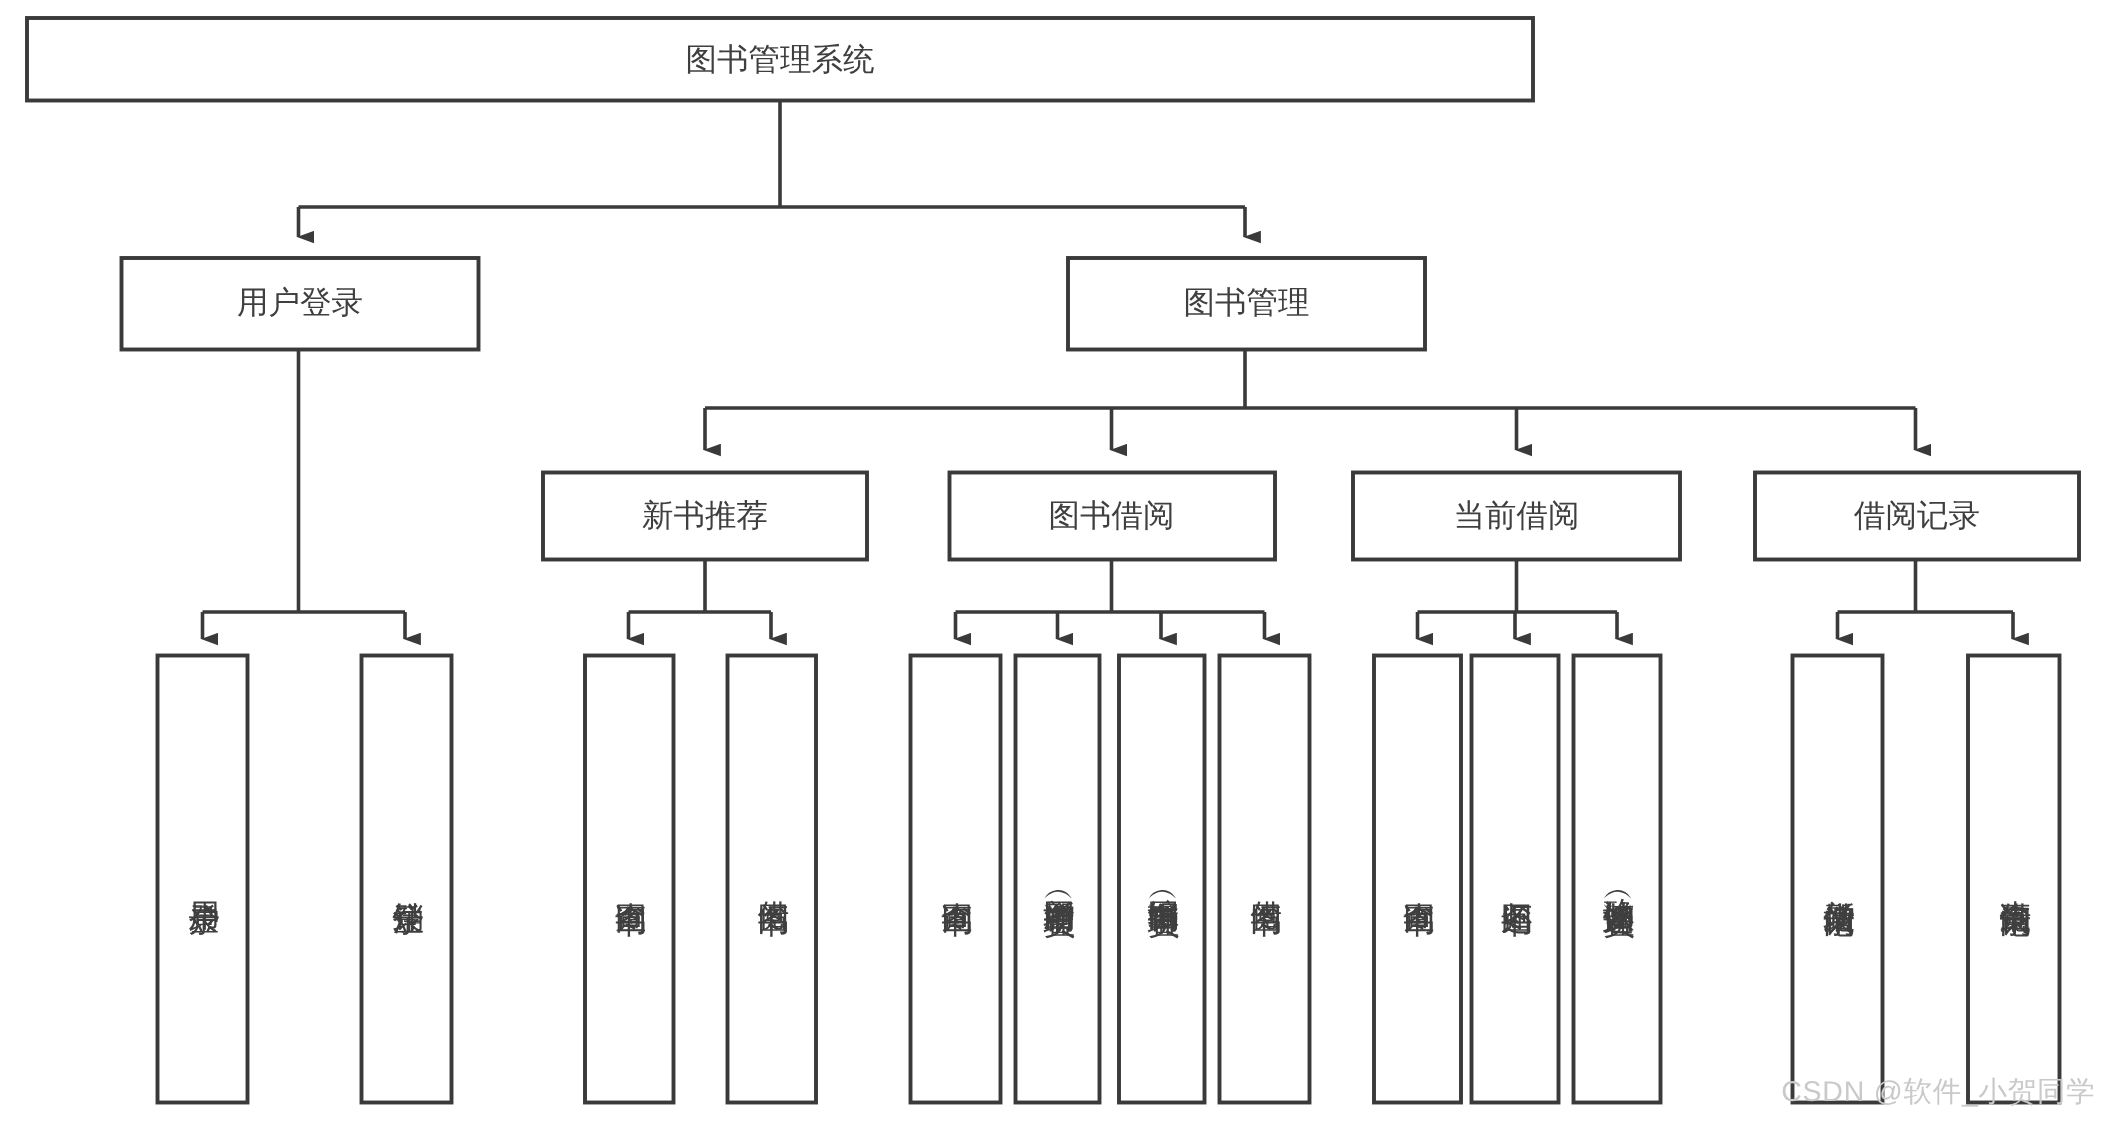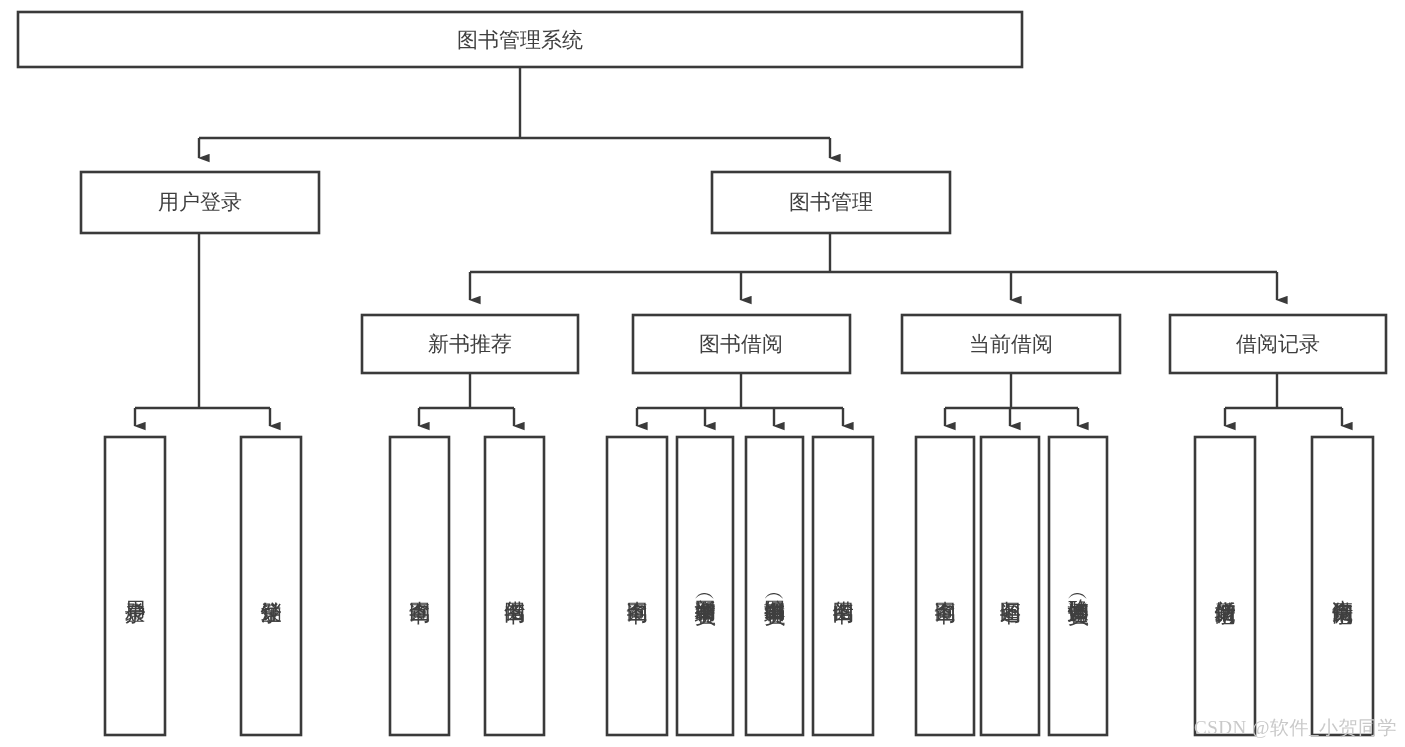--- a/index.html
+++ b/index.html
@@ -63,21 +63,21 @@
     width: 100%;
     height: 100%;
     display: flex;
     align-items: center;
     justify-content: center;
   }
   #watermark {
     position: absolute;
     right: 8px;
     bottom: 6px;
-    font-family: Liberation Serif, serif;
+    font-family: Liberation Sans, sans-serif;
     font-size: 19px;
     color: #c9c9c9;
     letter-spacing: 0.5px;
     user-select: none;
     pointer-events: none;
   }
 </style>
 </head>
 <body>
 

